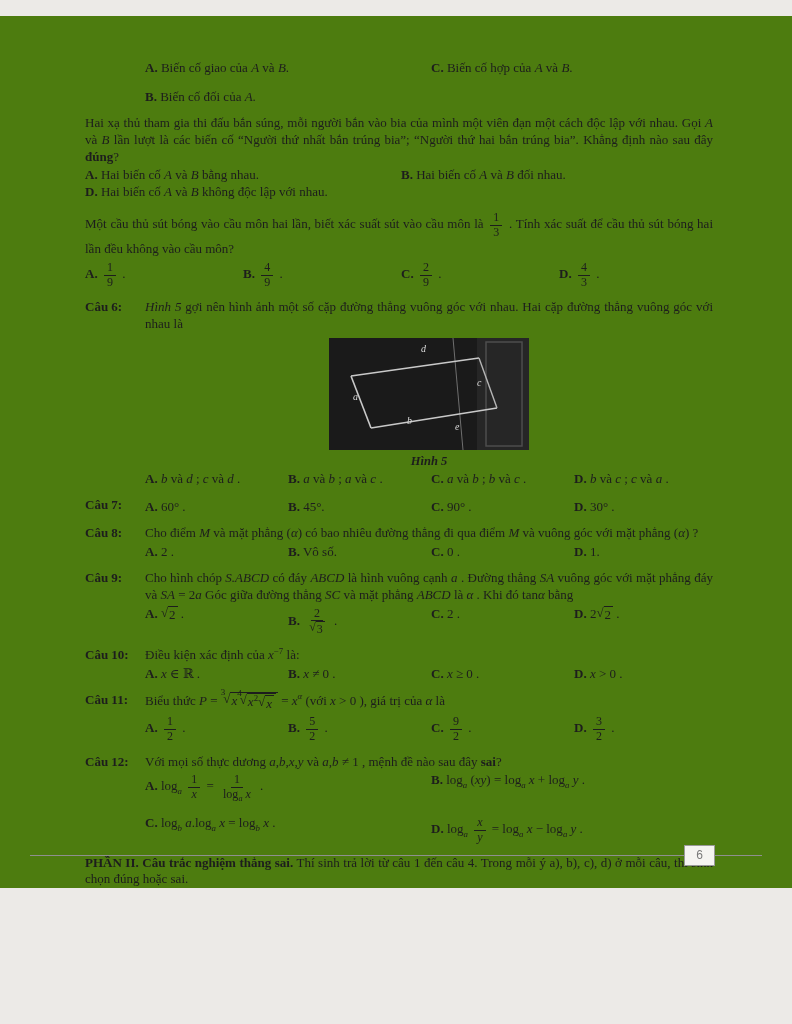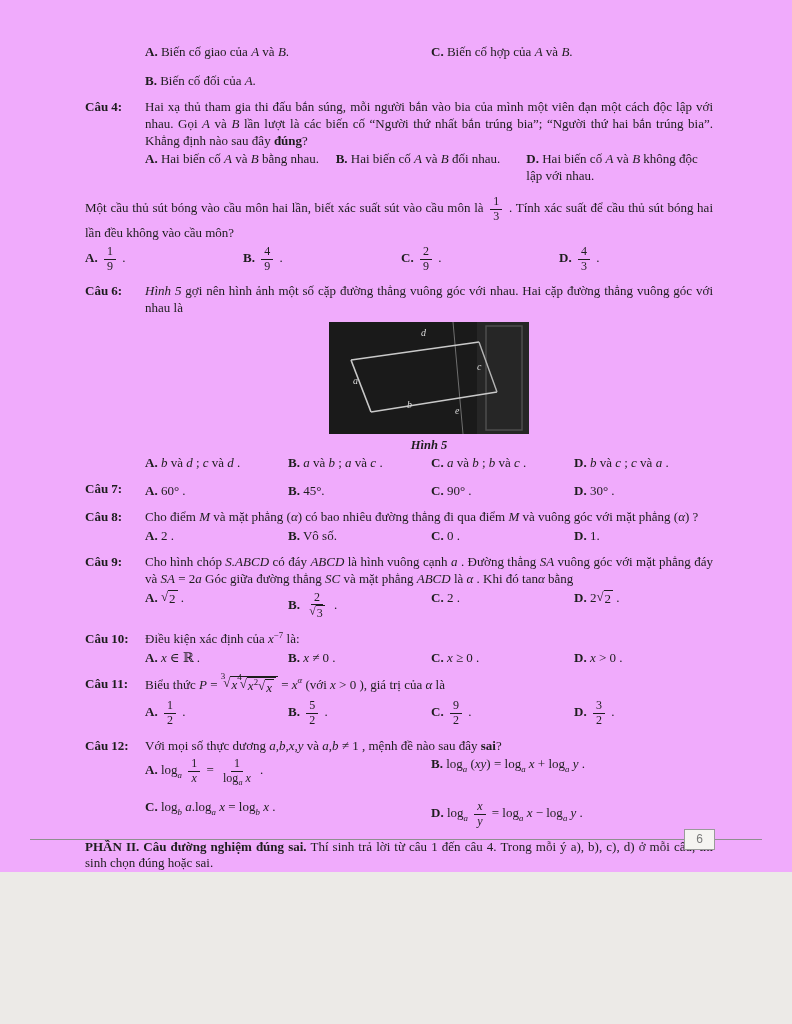--- a/index.html
+++ b/index.html
@@ -1,31 +1,31 @@
 <!DOCTYPE html>
 <html lang="vi"><head>
 <meta charset="utf-8">
 <style>
   * { margin:0; padding:0; box-sizing:border-box; }
   html,body { background:#eceae7; }
   .page {
-    width:792px; height:872px; margin:0 auto; position:relative; overflow:hidden;
-    background:#f0abfc;
+    width:792px; height:872px; margin:16px auto; position:relative; overflow:hidden;
+    background:#4d7c0f;
     font-family:"Liberation Serif","DejaVu Serif",serif;
     font-size:13px; line-height:1.3; color:#1d1d1d;
   }
   .content { position:absolute; left:85px; top:42px; width:628px; }
   .question { display:flex; margin-bottom:9px; }
   .qlabel { flex:0 0 60px; width:60px; font-weight:bold; }
   .qbody { flex:1; min-width:0; }
   .qtext { text-align:justify; margin-bottom:2px; }
   .opts { display:grid; margin-top:2px; column-gap:4px; }
   .cols4 { grid-template-columns:1fr 1fr 1fr 1fr; }
   .cols2 { grid-template-columns:1fr 1fr; row-gap:12px; }
-  .stack { grid-template-columns:1fr 1fr 1fr; }
+  .stack { grid-template-columns:1fr 1fr; }
   .opt { white-space:normal; }
   .optk { font-weight:bold; }
   em { font-style:italic; }
   b { font-weight:bold; }
   sup { vertical-align:super; font-size:0.68em; line-height:0; }
   sub { vertical-align:sub; font-size:0.68em; line-height:0; }
   .frac {
     display:inline-flex; flex-direction:column; align-items:center;
     vertical-align:middle; margin:1px 3px; font-size:12px; line-height:1.15; text-align:center;
   }
@@ -60,21 +60,20 @@
       <div class="qbody">
         <div class="opts cols2">
             <div class="opt"><b class="optk">A.</b> Biến cố giao của <em>A</em> và <em>B</em>.</div>
             <div class="opt"><b class="optk">C.</b> Biến cố hợp của <em>A</em> và <em>B</em>.</div>
             <div class="opt"><b class="optk">B.</b> Biến cố đối của <em>A</em>.</div>
           </div>
       </div>
     </section>
 
     <section class="question">
-      <div class="qlabel">Câu 4:</div>
       <div class="qbody">
         <div class="qtext">Hai xạ thủ tham gia thi đấu bắn súng, mỗi người bắn vào bia của mình một viên đạn một cách độc lập với nhau. Gọi <em>A</em> và <em>B</em> lần lượt là các biến cố “Người thứ nhất bắn trúng bia”; “Người thứ hai bắn trúng bia”. Khẳng định nào sau đây <b>đúng</b>?</div>
         <div class="opts stack">
             <div class="opt"><b class="optk">A.</b> Hai biến cố <em>A</em> và <em>B</em> bằng nhau.</div>
             <div class="opt"><b class="optk">B.</b> Hai biến cố <em>A</em> và <em>B</em> đối nhau.</div>
             <div class="opt"><b class="optk">D.</b> Hai biến cố <em>A</em> và <em>B</em> không độc lập với nhau.</div>
           </div>
       </div>
     </section>
 
@@ -252,19 +251,19 @@
             <div class="opt"><b class="optk">B.</b> log<sub><em>a</em></sub> (<em>xy</em>) = log<sub><em>a</em></sub> <em>x</em> + log<sub><em>a</em></sub> <em>y</em> .</div>
             <div class="opt"><b class="optk">C.</b> log<sub><em>b</em></sub> <em>a</em>.log<sub><em>a</em></sub> <em>x</em> = log<sub><em>b</em></sub> <em>x</em> .</div>
             <div class="opt"><b class="optk">D.</b> log<sub><em>a</em></sub> <span class="frac">
                 <span class="fnum"><em>x</em></span>
                 <span class="fden"><em>y</em></span>
               </span> = log<sub><em>a</em></sub> <em>x</em> − log<sub><em>a</em></sub> <em>y</em> .</div>
           </div>
       </div>
     </section>
 
-    <div class="part2"><b>PHẦN II. Câu đường nghiệm đúng sai.</b> Thí sinh trả lời từ câu 1 đến câu 4. Trong mỗi ý a), b), c), d) ở mỗi câu, thí sinh chọn đúng hoặc sai.</div>
+    <div class="part2"><b>PHẦN II. Câu trắc nghiệm thẳng sai.</b> Thí sinh trả lời từ câu 1 đến câu 4. Trong mỗi ý a), b), c), d) ở mỗi câu, thí sinh chọn đúng hoặc sai.</div>
 
   </div>
 
   <div class="footer-line"></div>
   <div class="page-box">6</div>
 </div>
 
 </body></html>

